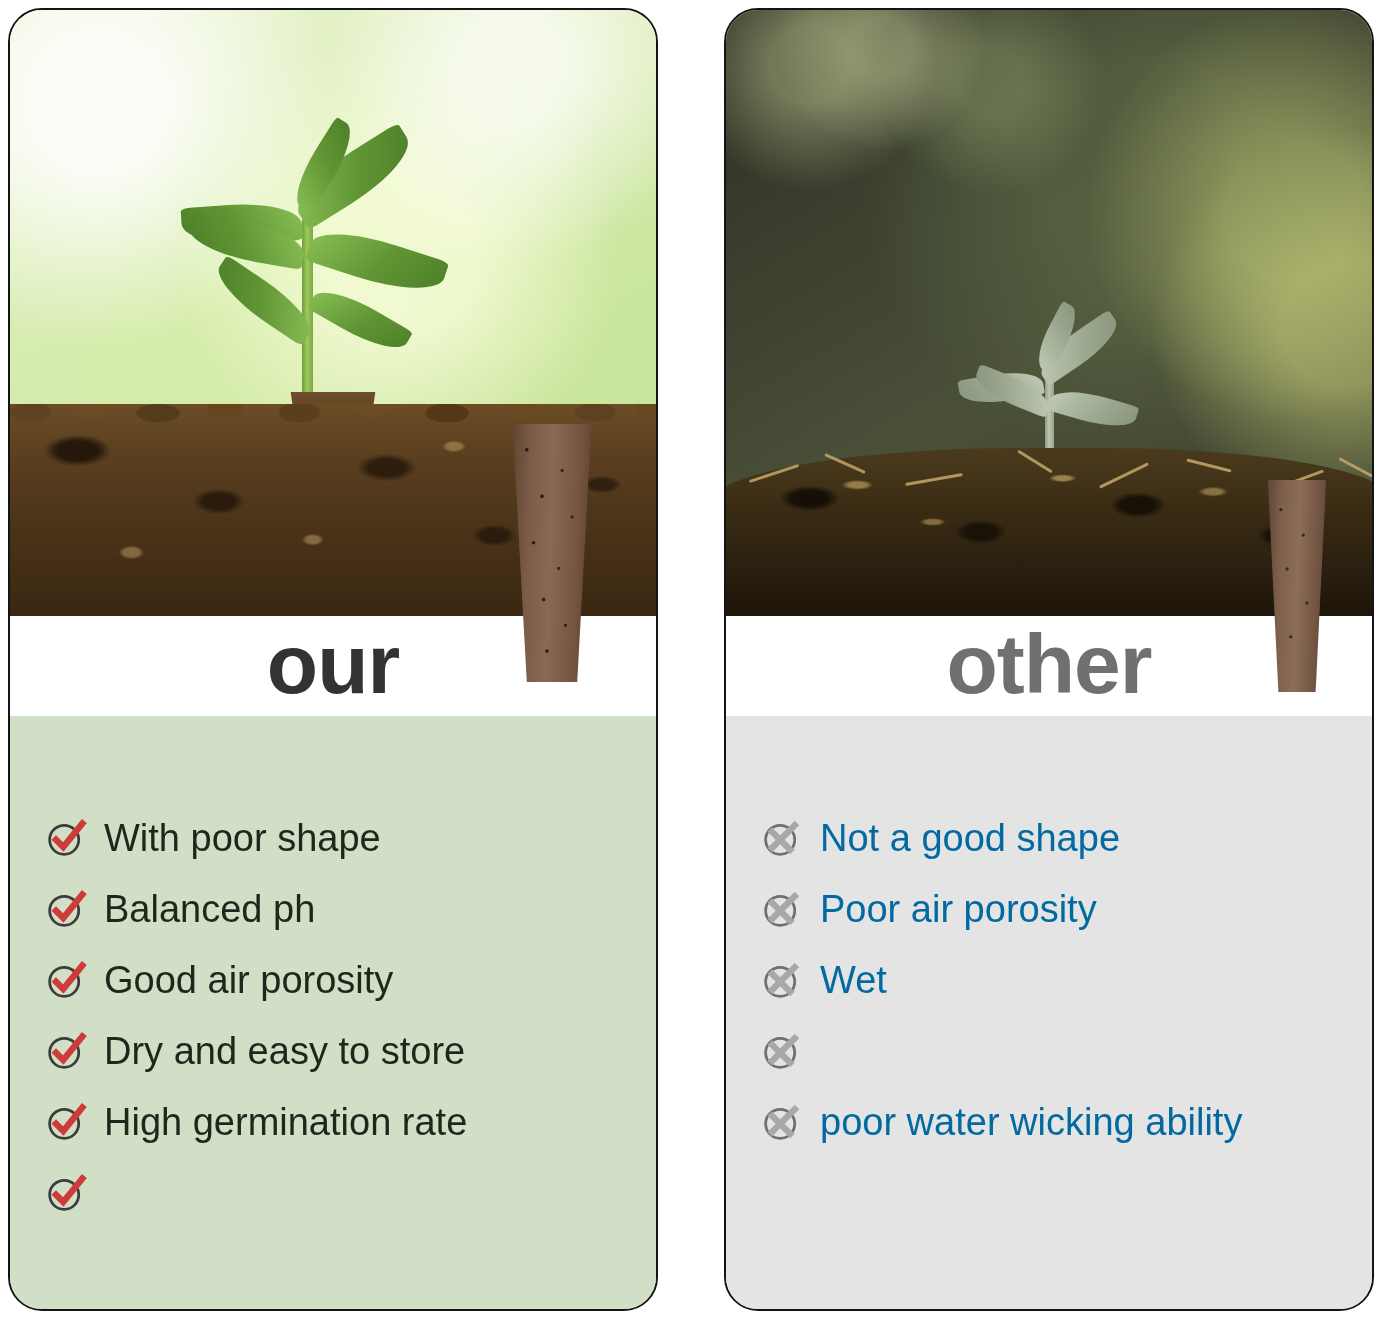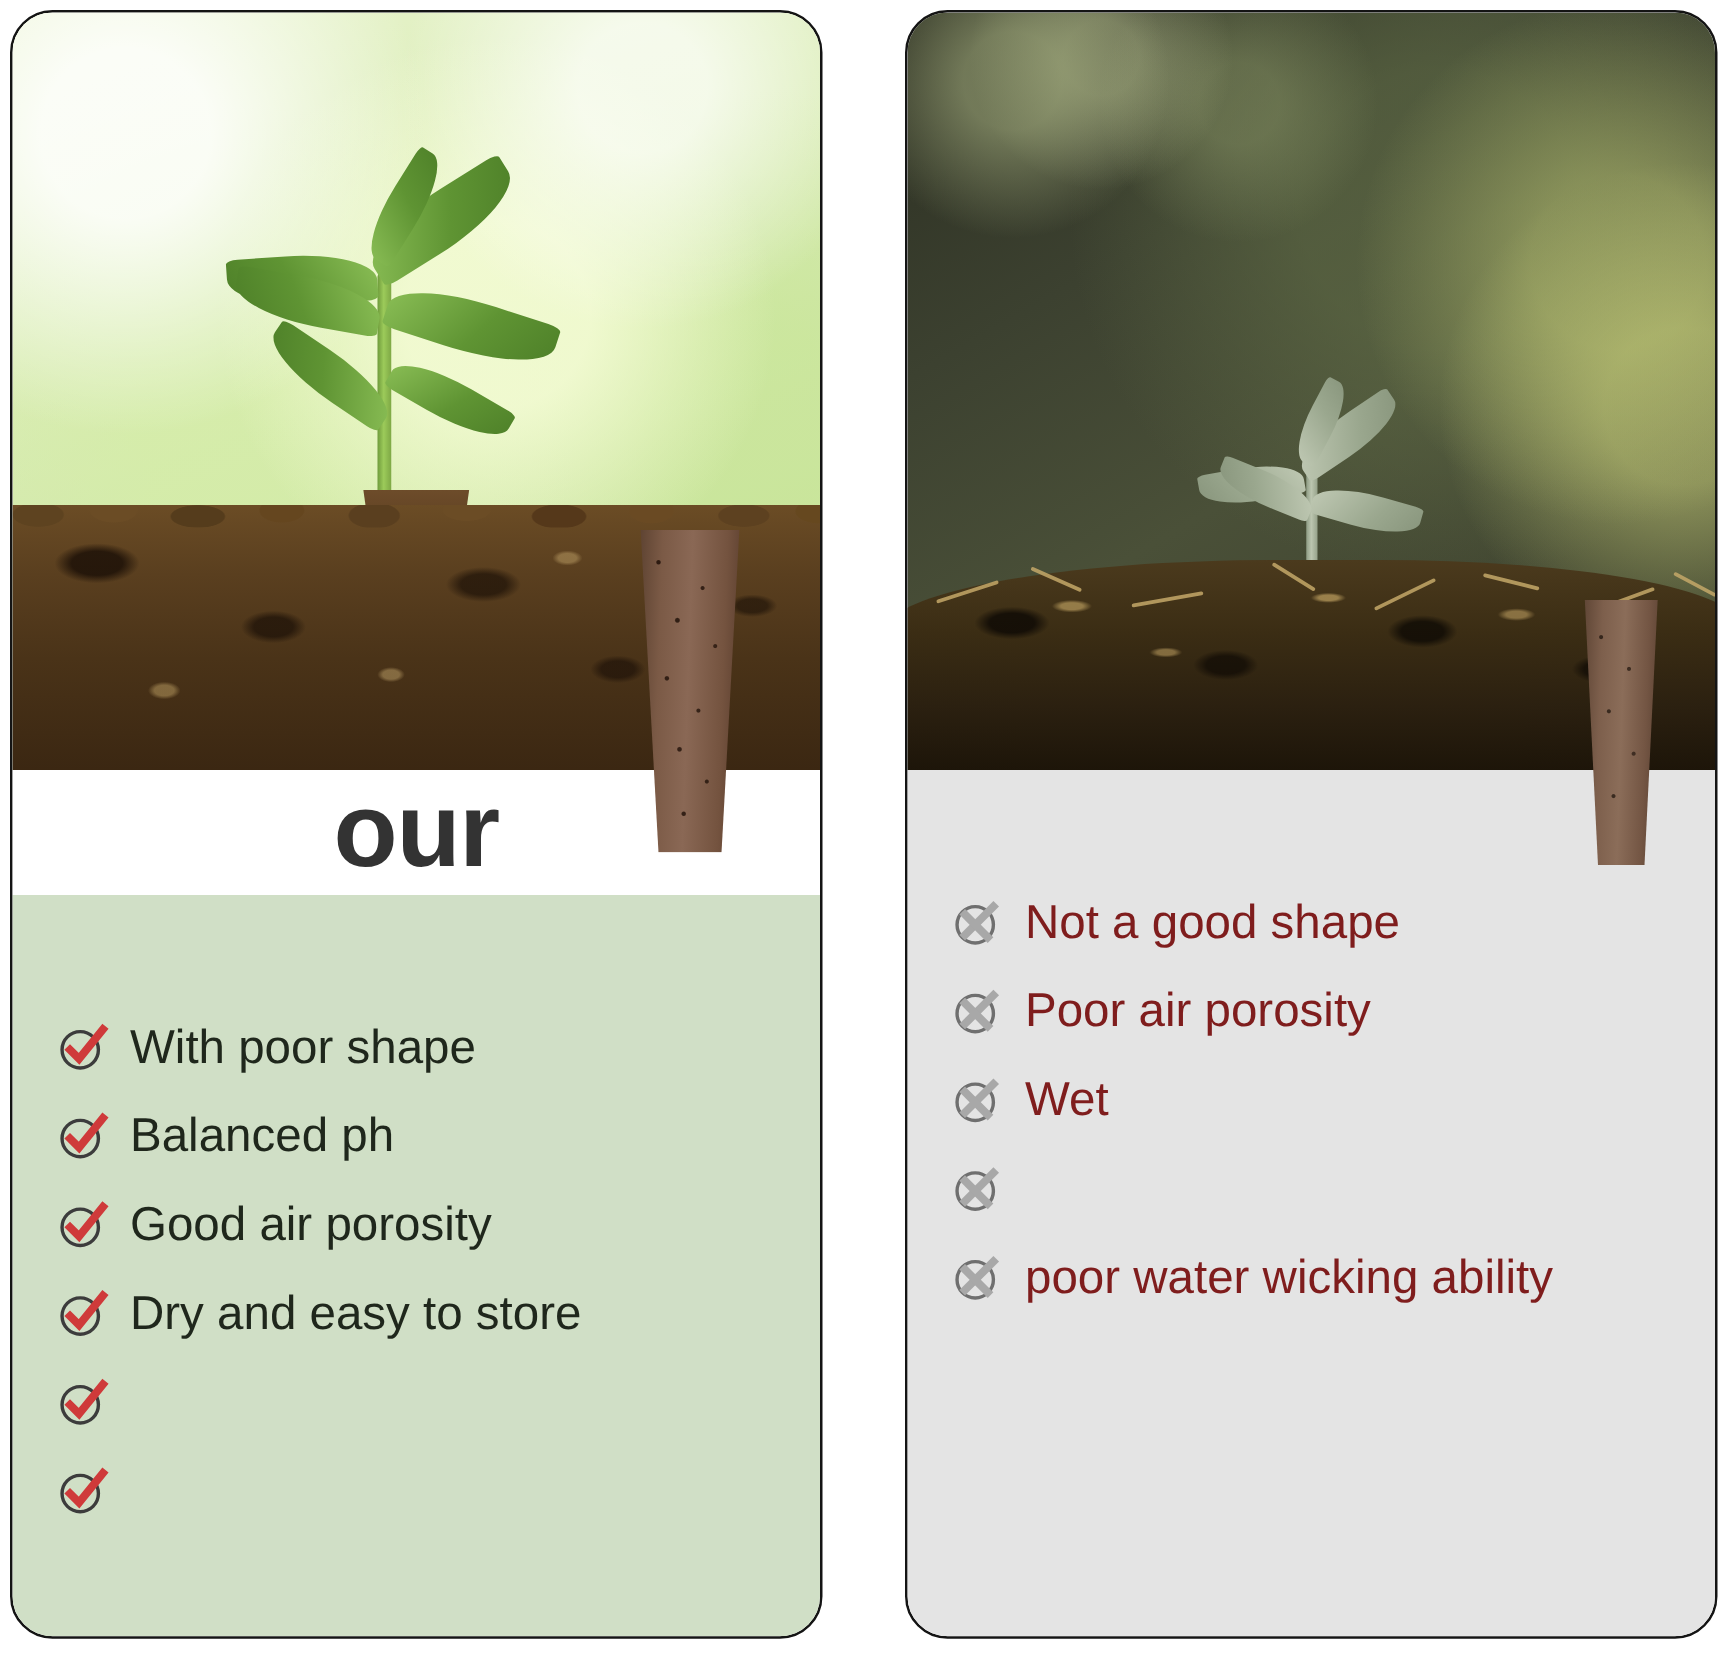--- a/index.html
+++ b/index.html
@@ -298,21 +298,21 @@
     height: 40px;
     display: block;
     overflow: visible;
   }
   .item-text {
     font-size: 38px;
     line-height: 1;
     white-space: nowrap;
   }
   .text-good { color: #1f271c; }
-  .text-bad  { color: #7f1d1d; }
+  .text-bad  { color: #0369a1; }
 </style>
 </head>
 <body>
 
 <div class="comparison-board">
 
   <div class="card card-good">
 
     <div class="photo">
       <div class="photo-clip">
@@ -373,20 +373,21 @@
             <path d="M11 24 L19 32 L40 6" fill="none" stroke="#cf3a3a" stroke-width="7" stroke-linecap="square" stroke-linejoin="miter"></path>
           </svg>
           <span class="item-text text-good">Dry and easy to store</span>
         </li>
 
         <li class="feature-item">
           <svg class="icon" viewBox="0 0 44 44">
             <circle cx="20" cy="24" r="16" fill="none" stroke="#3c3c3c" stroke-width="3"></circle>
             <path d="M11 24 L19 32 L40 6" fill="none" stroke="#cf3a3a" stroke-width="7" stroke-linecap="square" stroke-linejoin="miter"></path>
           </svg>
+          <span class="item-text text-good">High germination rate</span>
         </li>
 
         <li class="feature-item">
           <svg class="icon" viewBox="0 0 44 44">
             <circle cx="20" cy="24" r="16" fill="none" stroke="#3c3c3c" stroke-width="3"></circle>
             <path d="M11 24 L19 32 L40 6" fill="none" stroke="#cf3a3a" stroke-width="7" stroke-linecap="square" stroke-linejoin="miter"></path>
           </svg>
         </li>
 
       </ul>
@@ -416,20 +417,23 @@
           <div class="straw" style="left:45%; top:12px; width:40px; transform:rotate(32deg);"></div>
           <div class="straw" style="left:57%; top:26px; width:54px; transform:rotate(-26deg);"></div>
           <div class="straw" style="left:70%; top:16px; width:46px; transform:rotate(14deg);"></div>
           <div class="straw" style="left:83%; top:30px; width:50px; transform:rotate(-20deg);"></div>
           <div class="straw" style="left:92%; top:18px; width:38px; transform:rotate(28deg);"></div>
         </div>
       </div>
       <div class="plug plug-bad"></div>
     </div>
 
+    <div class="label-band">
+      <span class="label-text label-other">other</span>
+    </div>
 
     <div class="feature-panel panel-bad">
       <ul class="feature-list">
 
         <li class="feature-item">
           <svg class="icon" viewBox="0 0 44 44">
             <circle cx="20" cy="24" r="16" fill="none" stroke="#6f6f6f" stroke-width="3"></circle>
             <path d="M11 33 L36 8" fill="none" stroke="#a8a8a8" stroke-width="7" stroke-linecap="square"></path>
             <path d="M11 15 L31 35" fill="none" stroke="#a8a8a8" stroke-width="7" stroke-linecap="square"></path>
           </svg>

